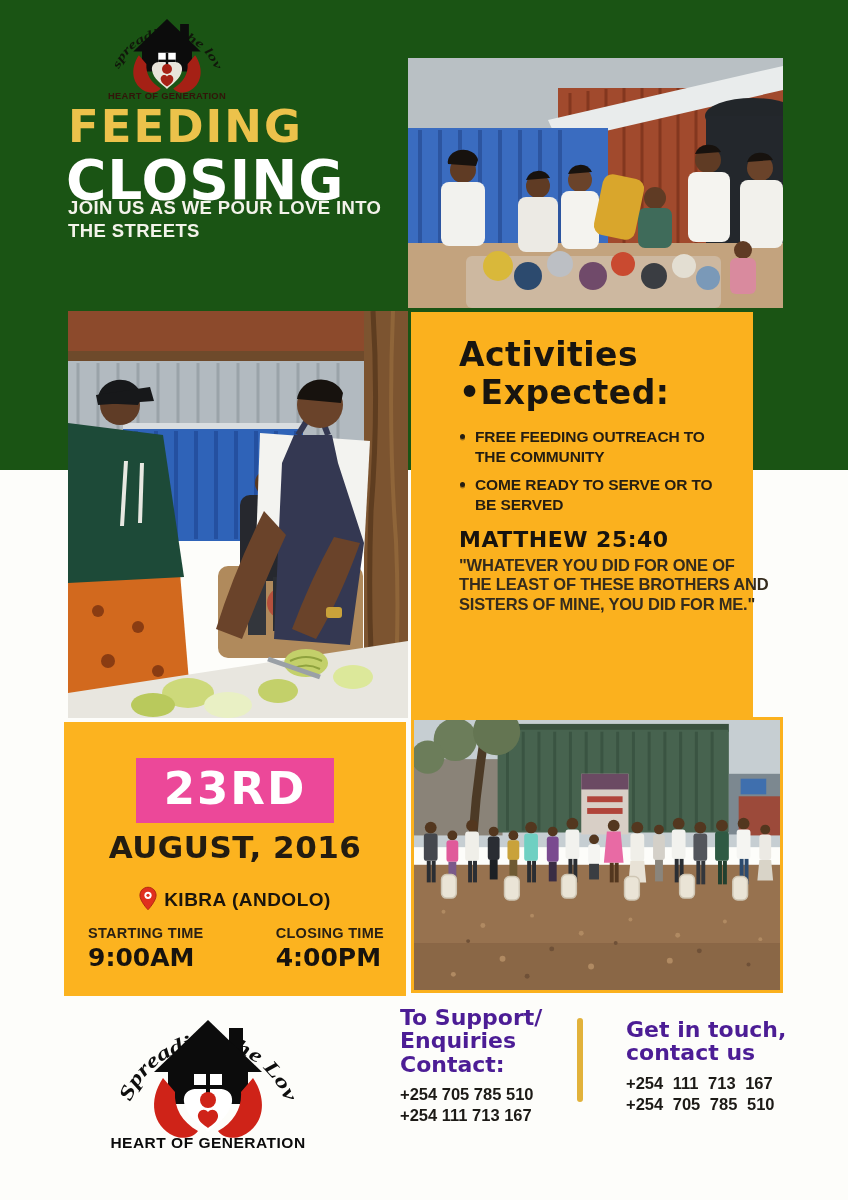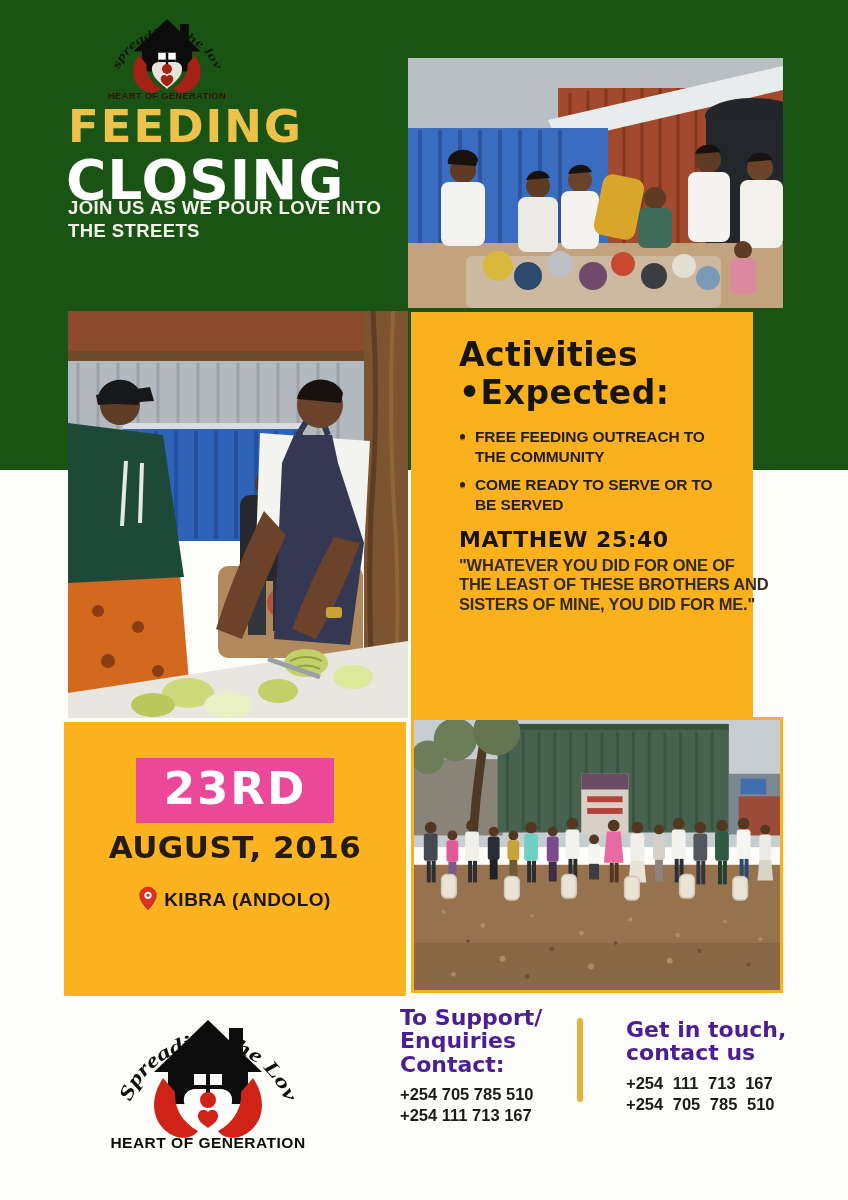--- a/index.html
+++ b/index.html
@@ -296,20 +296,30 @@
     <div class="day-badge">23RD</div>
     <div class="month">AUGUST, 2016</div>
     <div class="venue-row">
       <svg width="18" height="25" viewBox="0 0 20 27">
         <path d="M10,1 C5,1 1,5 1,10 c0,6.5 9,16 9,16 s9,-9.5 9,-16 C19,5 15,1 10,1 Z" fill="#e0301e" stroke="#a8210f" stroke-width="1"></path>
         <circle cx="10" cy="10" r="4" fill="#ffffff"></circle>
         <circle cx="10" cy="10" r="1.8" fill="#e0301e"></circle>
       </svg>
       <span class="venue-txt">KIBRA (ANDOLO)</span>
     </div>
+    <div class="times">
+      <div>
+        <div class="t-label">STARTING TIME</div>
+        <div class="t-value">9:00AM</div>
+      </div>
+      <div>
+        <div class="t-label">CLOSING TIME</div>
+        <div class="t-value">4:00PM</div>
+      </div>
+    </div>
   </div>
 
   <svg class="photo photo-bottom" viewBox="0 0 372 276" preserveAspectRatio="none">
     <rect x="0" y="0" width="372" height="130" fill="#c6ced2"></rect>
     <rect x="0" y="40" width="90" height="78" fill="#8a8378"></rect>
     <rect x="85" y="4" width="235" height="8" fill="#39503e"></rect>
     <rect x="85" y="10" width="235" height="105" fill="#47634f"></rect>
     <g stroke="#3a5442" stroke-width="3">
       <line x1="95" y1="12" x2="95" y2="113"></line>
         <line x1="111" y1="12" x2="111" y2="113"></line>

